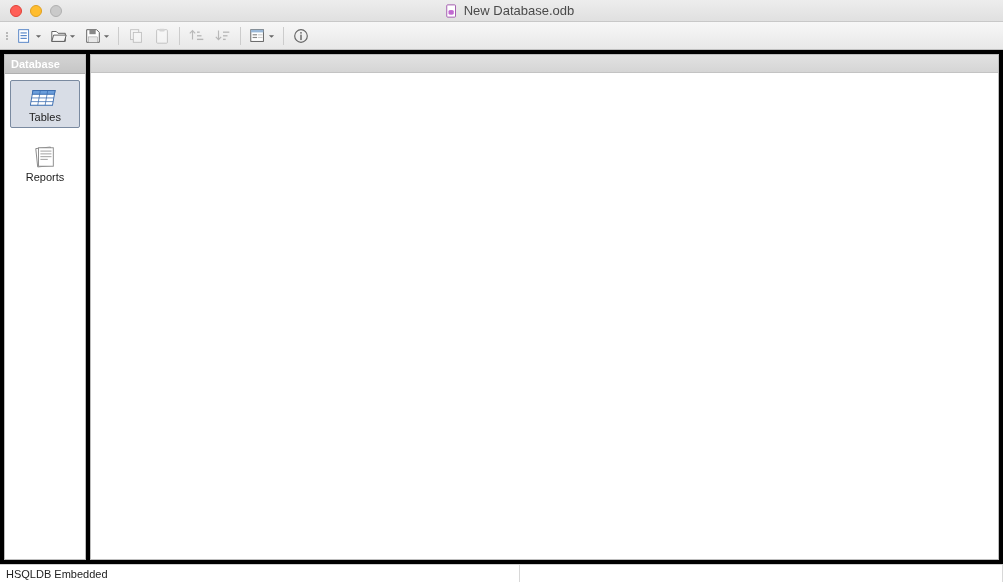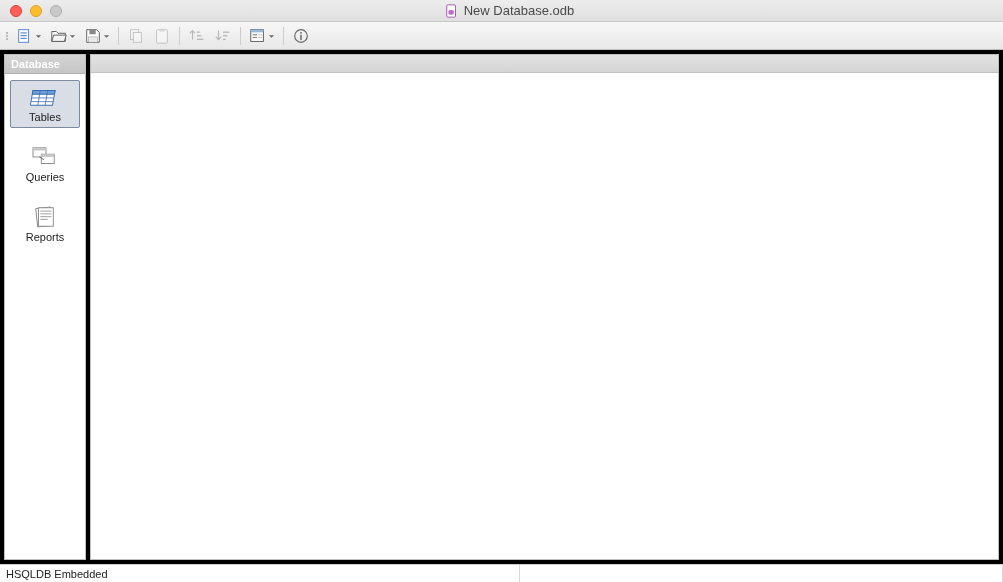--- a/index.html
+++ b/index.html
@@ -170,30 +170,20 @@
             <rect x="4" y="6" width="24" height="16" fill="#fff" stroke="#3a6db0" stroke-width="1" transform="skewX(-10)"></rect>
             <rect x="4" y="6" width="24" height="4" fill="#6b9edb" stroke="#3a6db0" stroke-width="1" transform="skewX(-10)"></rect>
             <line x1="12" y1="6" x2="12" y2="22" stroke="#3a6db0" stroke-width="0.8" transform="skewX(-10)"></line>
             <line x1="20" y1="6" x2="20" y2="22" stroke="#3a6db0" stroke-width="0.8" transform="skewX(-10)"></line>
             <line x1="4" y1="14" x2="28" y2="14" stroke="#3a6db0" stroke-width="0.8" transform="skewX(-10)"></line>
             <line x1="4" y1="18" x2="28" y2="18" stroke="#3a6db0" stroke-width="0.8" transform="skewX(-10)"></line>
           </svg>
         <span class="lbl">Tables</span>
       </div>
 
-      <div class="db-item">
-        <svg viewBox="0 0 32 26">
-            <rect x="3" y="3" width="14" height="10" fill="#fff" stroke="#888" stroke-width="1"></rect>
-            <rect x="3" y="3" width="14" height="3" fill="#c8c8c8"></rect>
-            <rect x="12" y="10" width="14" height="10" fill="#fff" stroke="#888" stroke-width="1"></rect>
-            <rect x="12" y="10" width="14" height="3" fill="#c8c8c8"></rect>
-            <line x1="10" y1="13" x2="15" y2="16" stroke="#666" stroke-width="1"></line>
-          </svg>
-        <span class="lbl">Queries</span>
-      </div>
 
 
       <div class="db-item">
         <svg viewBox="0 0 32 26">
             <rect x="7" y="3" width="16" height="20" fill="#fff" stroke="#888" stroke-width="1" transform="rotate(-6 15 13)"></rect>
             <rect x="9" y="3" width="16" height="20" fill="#fff" stroke="#888" stroke-width="1"></rect>
             <rect x="11" y="6" width="12" height="1.2" fill="#aaa"></rect>
             <rect x="11" y="9" width="12" height="1.2" fill="#aaa"></rect>
             <rect x="11" y="12" width="12" height="1.2" fill="#aaa"></rect>
             <rect x="11" y="15" width="8" height="1.2" fill="#aaa"></rect>

